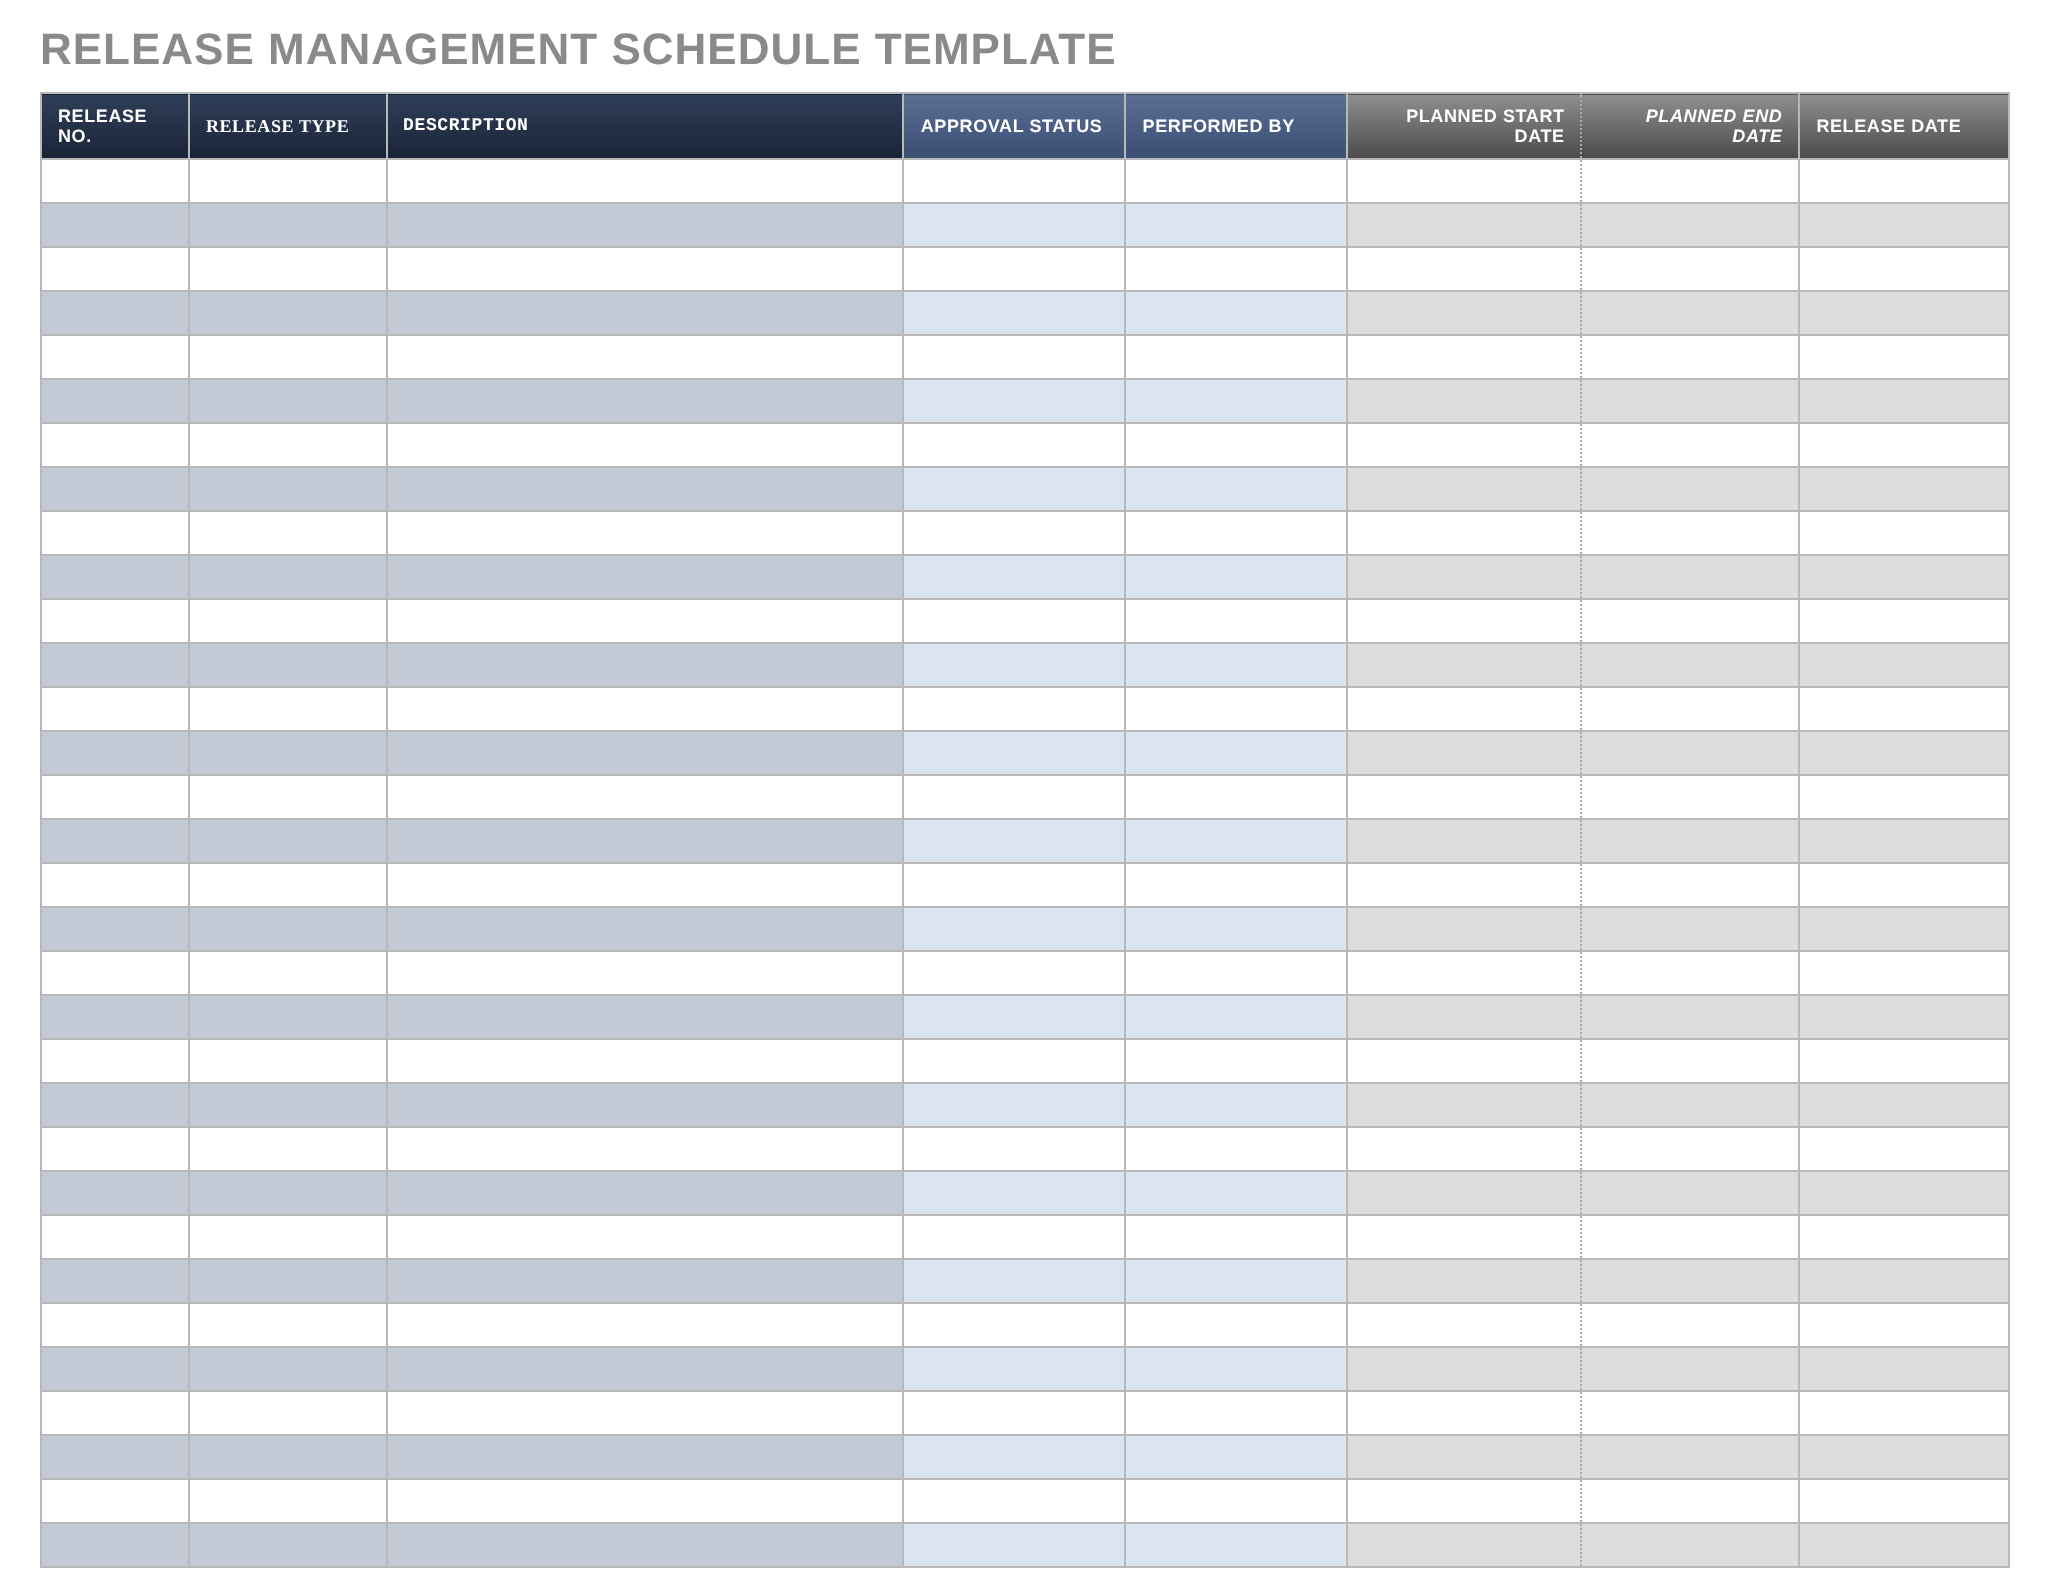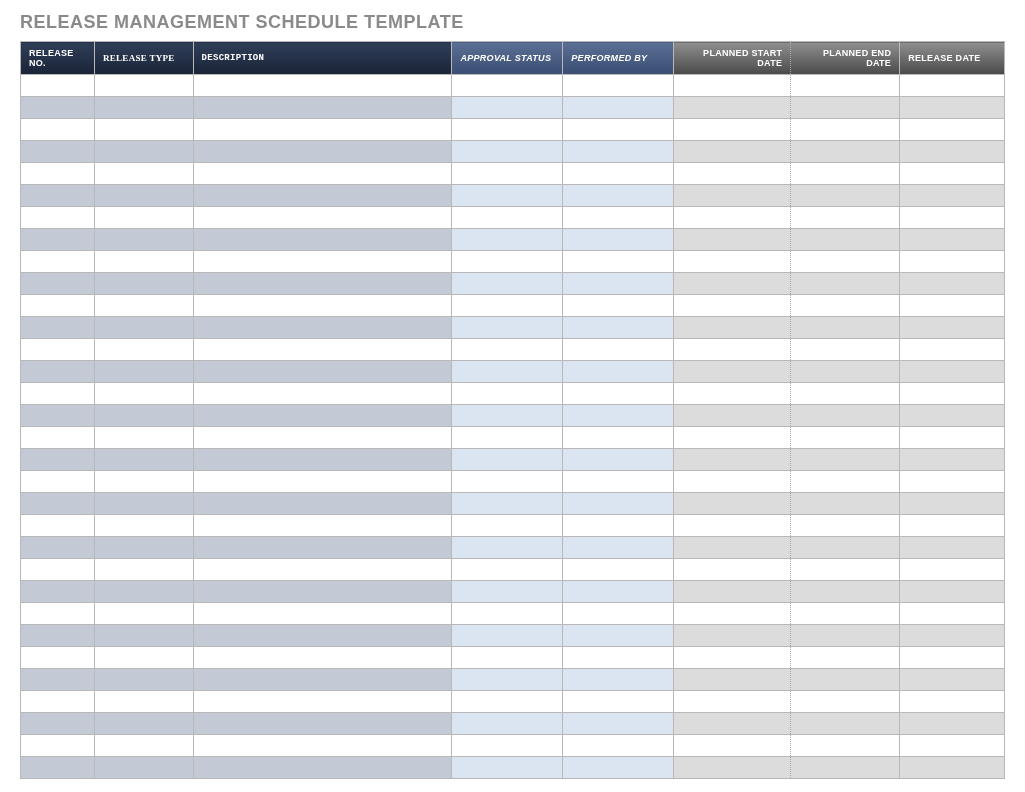--- a/index.html
+++ b/index.html
@@ -4,21 +4,21 @@
   <style>
     * { box-sizing: border-box; margin: 0; padding: 0; }
     body {
       font-family: Arial, Helvetica, sans-serif;
       background: #ffffff;
       padding: 12px 20px 20px;
       width: 1025px;
     }
     .title {
       color: #8a8a8a;
-      font-size: 18px;
+      font-size: 22px;
       font-weight: 700;
       letter-spacing: 0.5px;
       margin-bottom: 8px;
       text-transform: uppercase;
     }
     .sheet {
       border: 1px solid #9a9a9a;
       border-collapse: collapse;
       width: 100%;
       table-layout: fixed;
@@ -38,29 +38,28 @@
       height: 28px;
       text-transform: uppercase;
       margin-top: 10px;
     }
     
     th.c0, th.c1, th.c2 {
       background: linear-gradient(to bottom, #2f3e58 0%, #1a2437 100%);
     }
     th.c3, th.c4 {
       background: linear-gradient(to bottom, #5a6f93 0%, #3a4e73 100%);
-      font-style: italic;
     }
     th.c5, th.c6, th.c7 {
       background: linear-gradient(to bottom, #8f8f8f 0%, #4a4a4a 100%);
     }
     th.c5, th.c6 { text-align: right; }
     
     th.c5 { border-right: 1px dotted #aaa; }
-    th.c6 { border-left: 1px dotted #aaa; }
+    th.c6 { border-left: 1px dotted #aaa; font-style: italic; }
     td.c5 { border-right: 1px dotted #aaa; }
     td.c6 { border-left: 1px dotted #aaa; }
     
     th.c0, td.c0 { width: 72px; }
     th.c1, td.c1 { width: 96px; font-family: Liberation Serif, serif; }
     th.c2, td.c2 { width: 252px; font-family: Liberation Mono, monospace; }
     th.c3, td.c3 { width: 108px; }
     th.c4, td.c4 { width: 108px; }
     th.c5, td.c5 { width: 114px; padding-left: 16px; }
     th.c6, td.c6 { width: 106px; }

